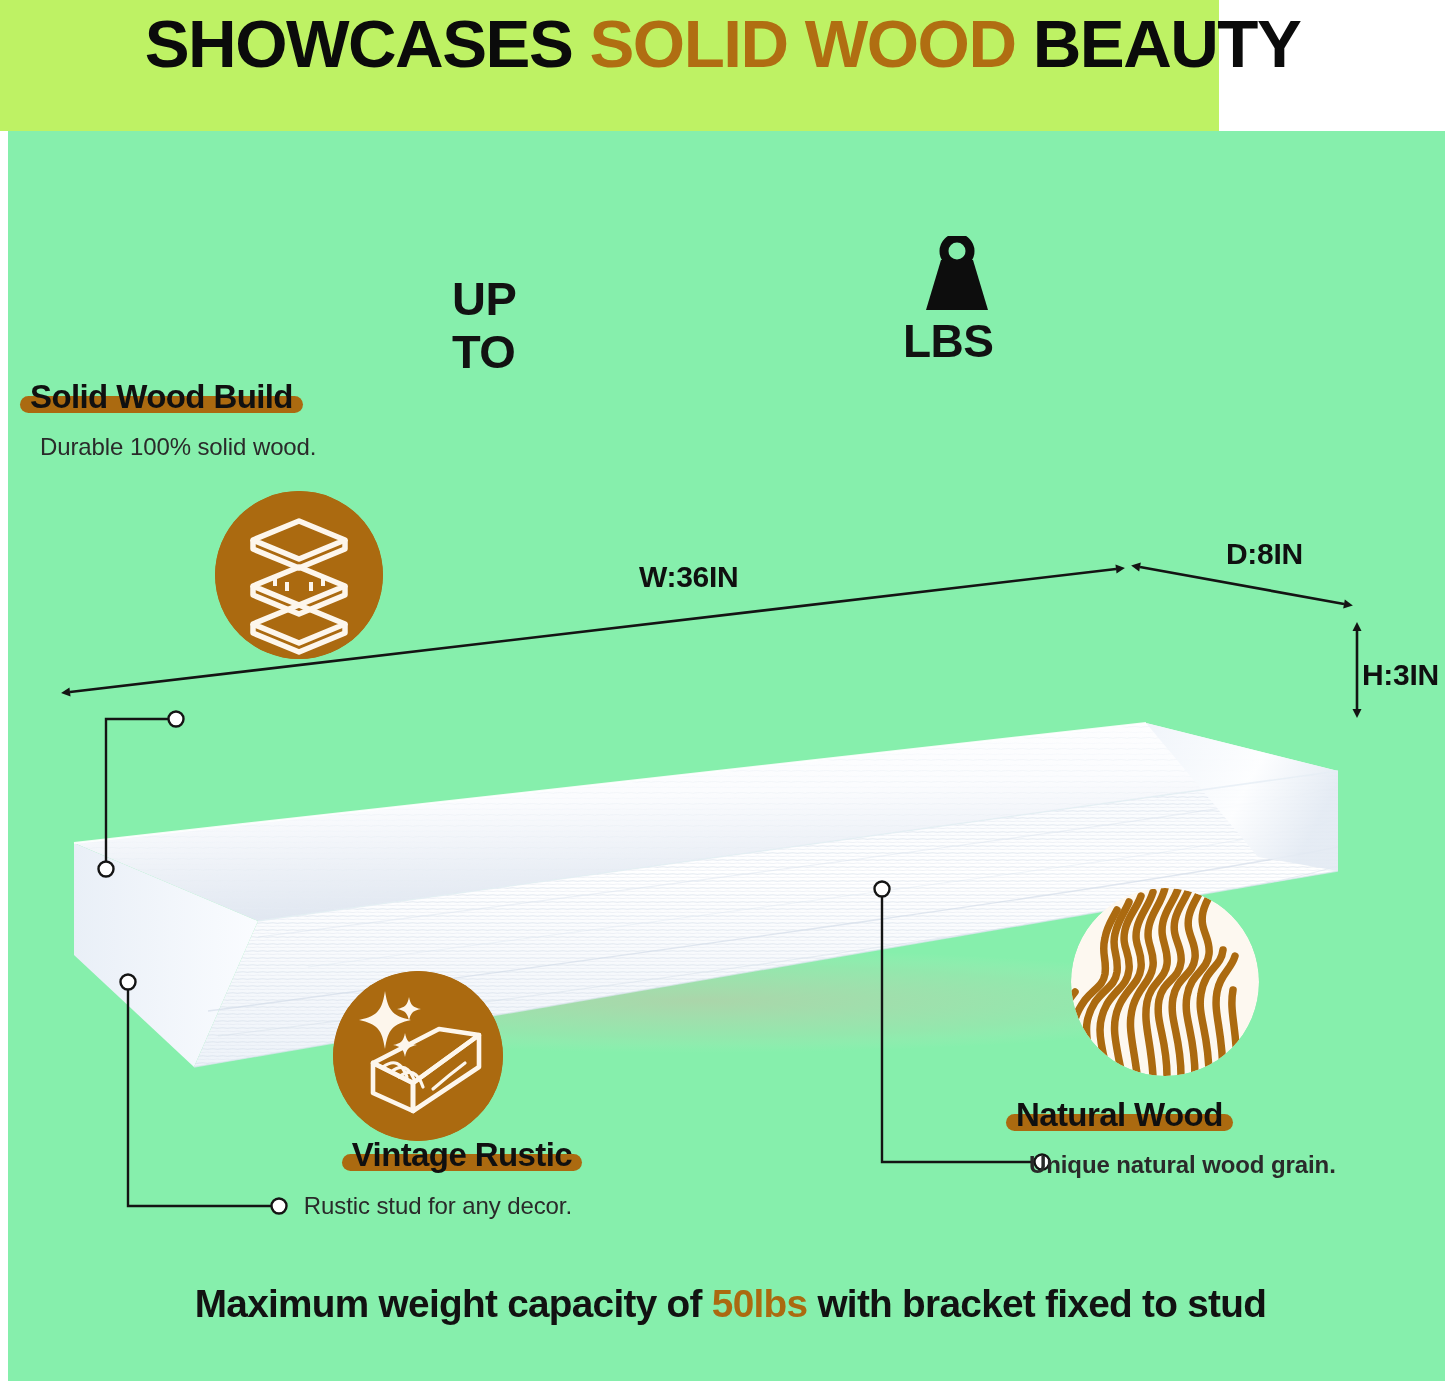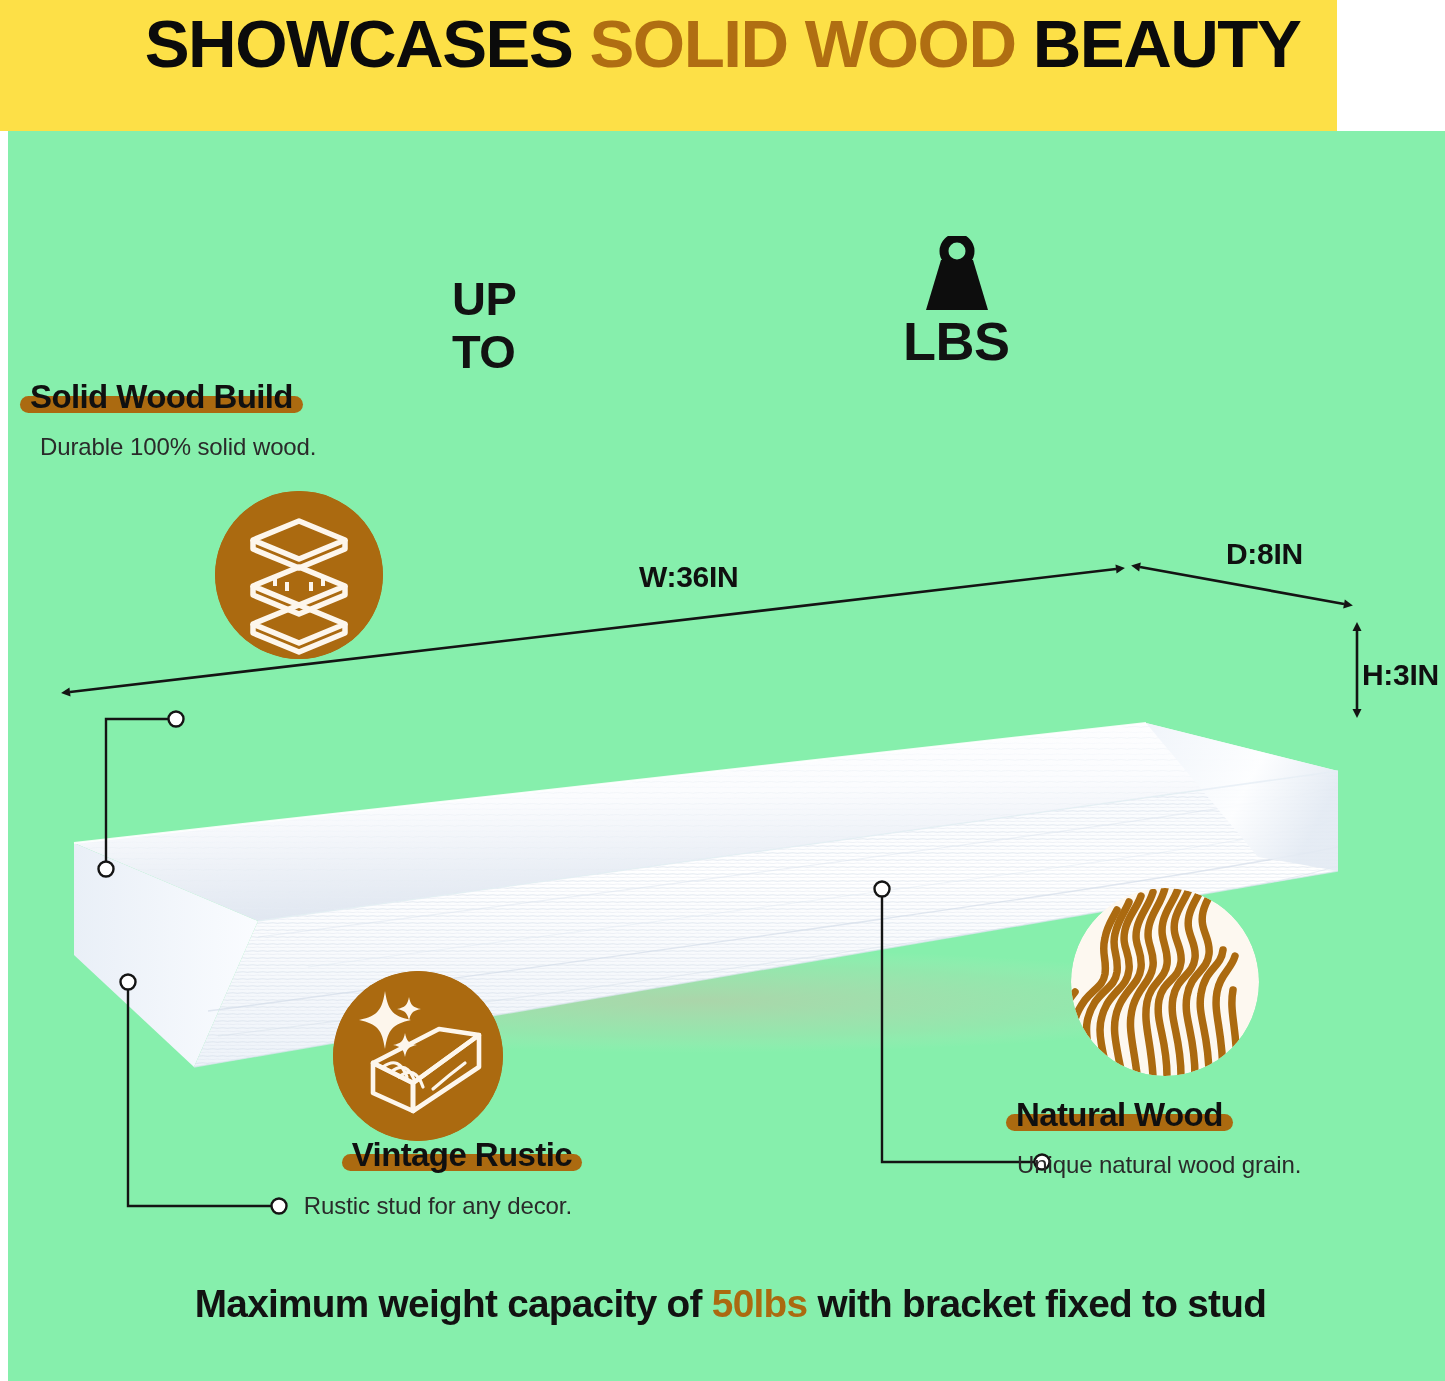--- a/index.html
+++ b/index.html
@@ -7,22 +7,22 @@
     width:1445px;height:1381px;
     background:#ffffff;
     font-family:"Liberation Sans", sans-serif;
     overflow:hidden;
     position:relative;
   }
   #stage{position:absolute;left:0;top:0;width:1445px;height:1381px;overflow:hidden;}
 
   
   .header-band{
-    position:absolute;left:0;top:0;width:1337px;height:131px;
-    background:#fde047;
+    position:absolute;left:0;top:0;width:1219px;height:131px;
+    background:#bef264;
   }
   .header-title{
     position:absolute;left:0;top:-2px;width:1445px;
     text-align:center;
     font-size:66px;
     font-weight:700;
     letter-spacing:-1.5px;
     line-height:92px;
     white-space:nowrap;
     font-family:"Liberation Sans", sans-serif;
@@ -45,21 +45,21 @@
     letter-spacing:-0.5px;
   }
   .cap-num{
     position:absolute;left:96px;top:-22px;
     font-size:250px;font-weight:700;color:#ab6a10;
     line-height:250px;letter-spacing:-6px;
   }
   .cap-weight-icon{position:absolute;left:468px;top:57px;width:82px;height:80px;}
   .cap-lbs{
     position:absolute;left:455px;top:136px;
-    font-size:54px;font-weight:700;color:#121212;line-height:52px;
+    font-size:46px;font-weight:700;color:#121212;line-height:52px;
     letter-spacing:-0.5px;
   }
 
   
   .feat{position:absolute;}
   .feat-title-wrap{position:relative;display:inline-block;}
   .feat-bar{
     position:absolute;left:-10px;right:-10px;bottom:3px;height:17px;
     background:#ab6a10;border-radius:9px;z-index:0;
   }
@@ -81,21 +81,21 @@
   
   #feat-solid{left:22px;top:247px;}
   #feat-solid .feat-sub{margin-top:16px;margin-left:10px;}
   #ic-solid{left:207px;top:360px;width:168px;height:168px;}
 
   #feat-vintage{left:262px;top:1005px;text-align:right;width:302px;}
   #feat-vintage .feat-sub{margin-top:17px;}
   #ic-vintage{left:325px;top:840px;width:170px;height:170px;}
 
   #feat-grain{left:1008px;top:965px;width:310px;}
-  #feat-grain .feat-sub{margin-top:16px;margin-left:1px;}
+  #feat-grain .feat-sub{margin-top:16px;margin-left:13px;font-weight:bold;}
   #ic-grain{left:1063px;top:757px;width:188px;height:188px;}
 
   
   .dim-label{
     position:absolute;font-size:30px;font-weight:700;color:#101010;
     letter-spacing:-0.3px;white-space:nowrap;
   }
   #dim-w{left:618px;top:429px;margin-left:13px;}
   #dim-d{left:1218px;top:406px;}
   #dim-h{left:1354px;top:527px;}

